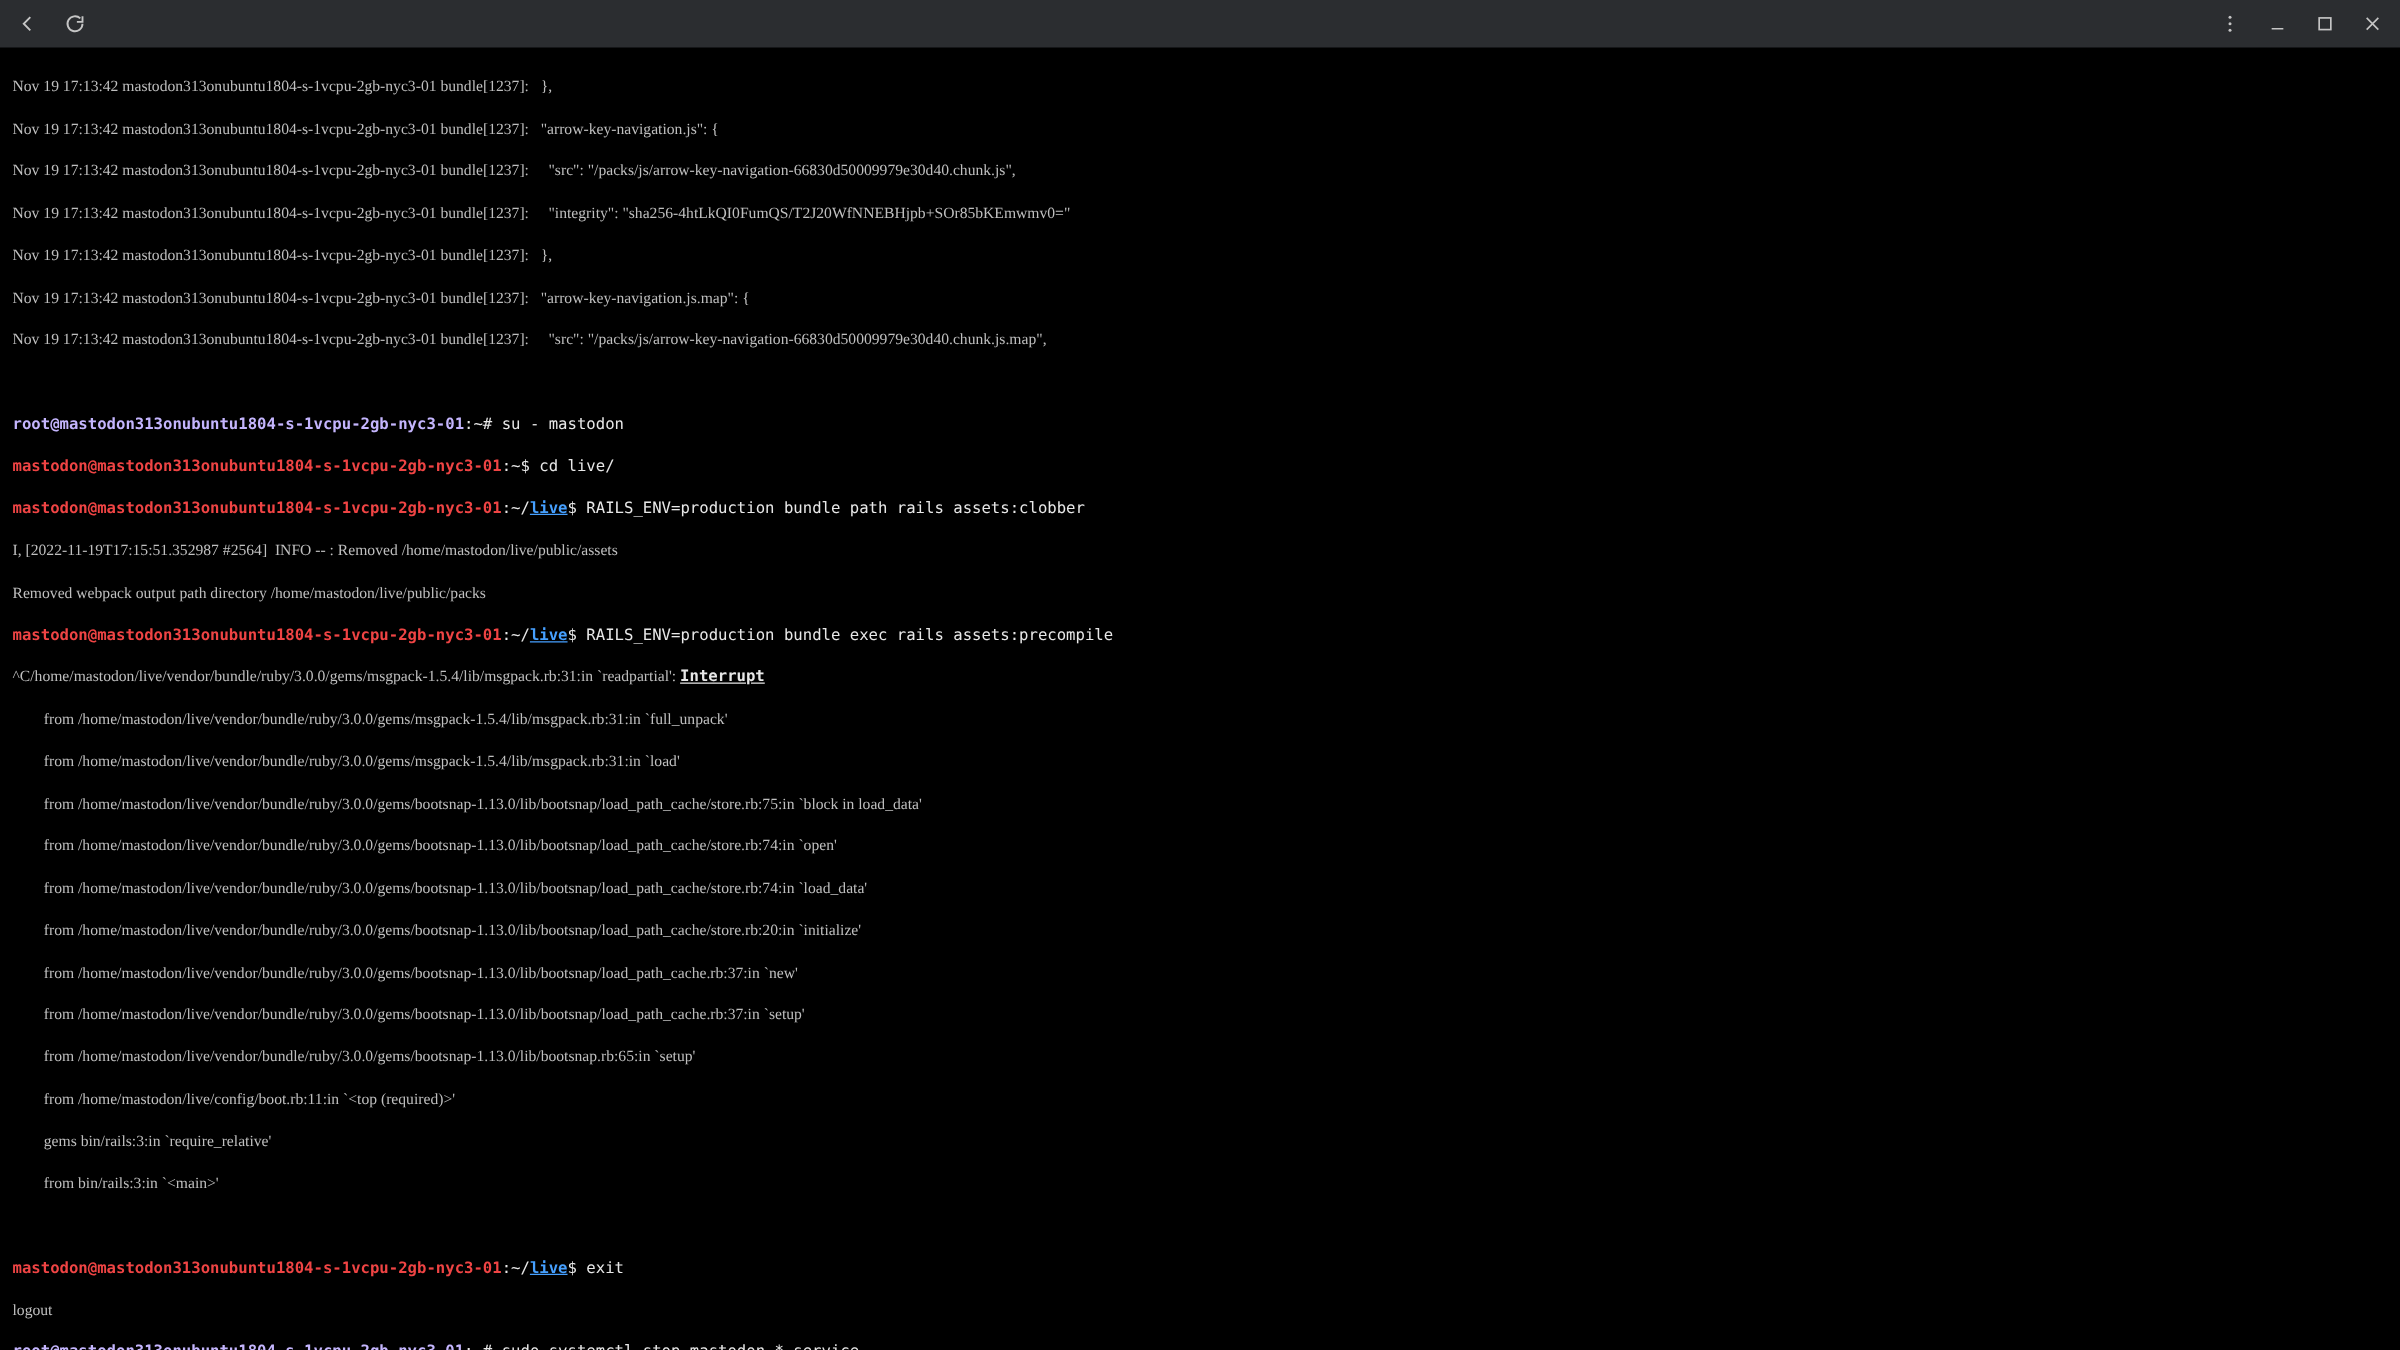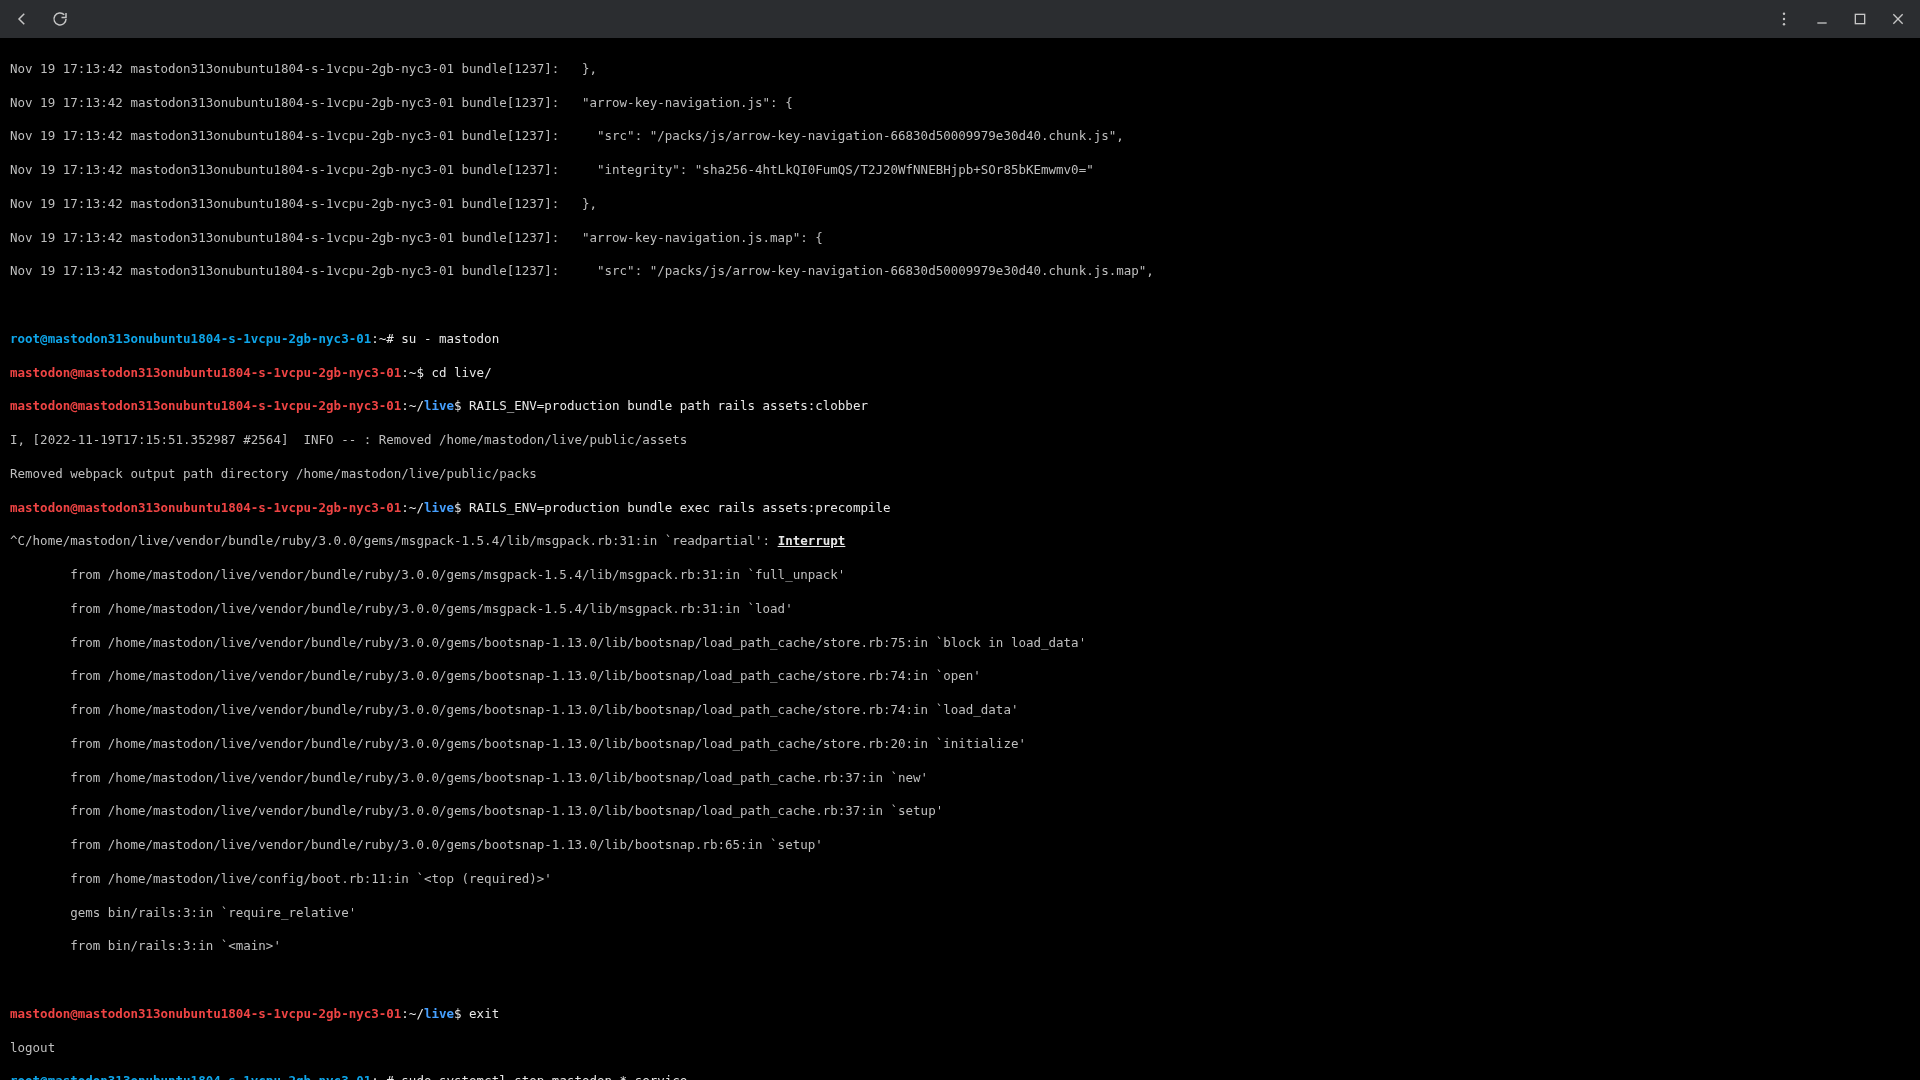--- a/index.html
+++ b/index.html
@@ -24,25 +24,25 @@
     .titlebar .iconbtn { width:24px; height:24px; display:flex; align-items:center; justify-content:center; cursor:pointer; }
     .titlebar svg { stroke:#c5c5c5; fill:none; stroke-width:2; }
 
     
     .terminal {
       padding:6px 10px 10px 10px;
       white-space:pre;
       font-family:inherit;
     }
     .line { white-space:pre; }
-    .gray  { color:#bfbfbf; }
+    .gray  { color:#bfbfbf;font-family:Liberation Serif, serif; }
     .white { color:#e8e8e8; }
     .green { color:#ef4444; }
-    .orange{ color:#0ea5e9; }
-    .blue  { color:#46a0ff; }
+    .orange{ color:#c4b5fd; }
+    .blue  { color:#46a0ff;text-decoration:underline; }
     .bold  { font-weight:700; }
     .uline { text-decoration:underline;margin-top:10px; }
   </style>
 </head>
 <body>
 
 <div class="titlebar">
   <div class="left">
     <div class="iconbtn" title="Back">
       <svg width="18" height="18" viewBox="0 0 24 24">

